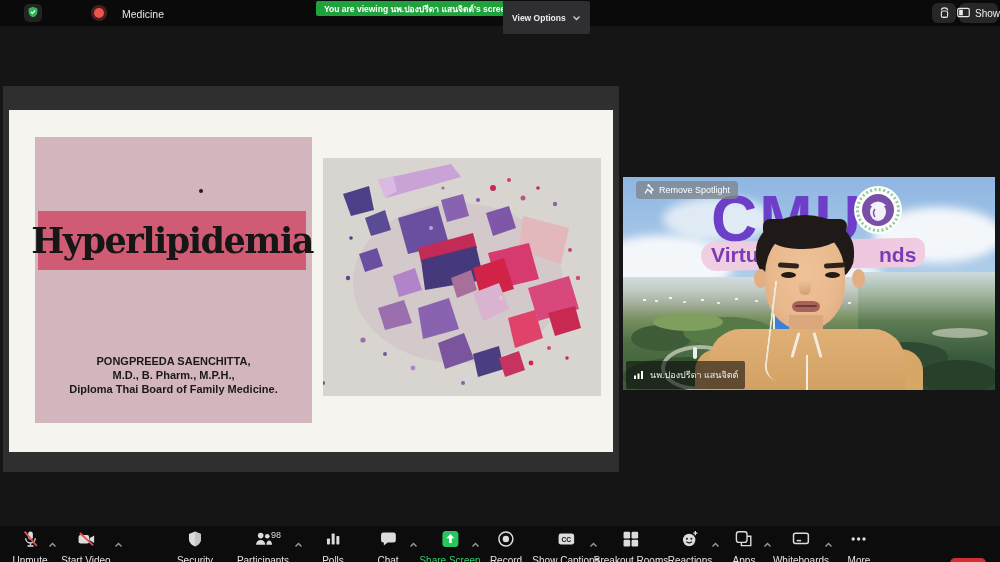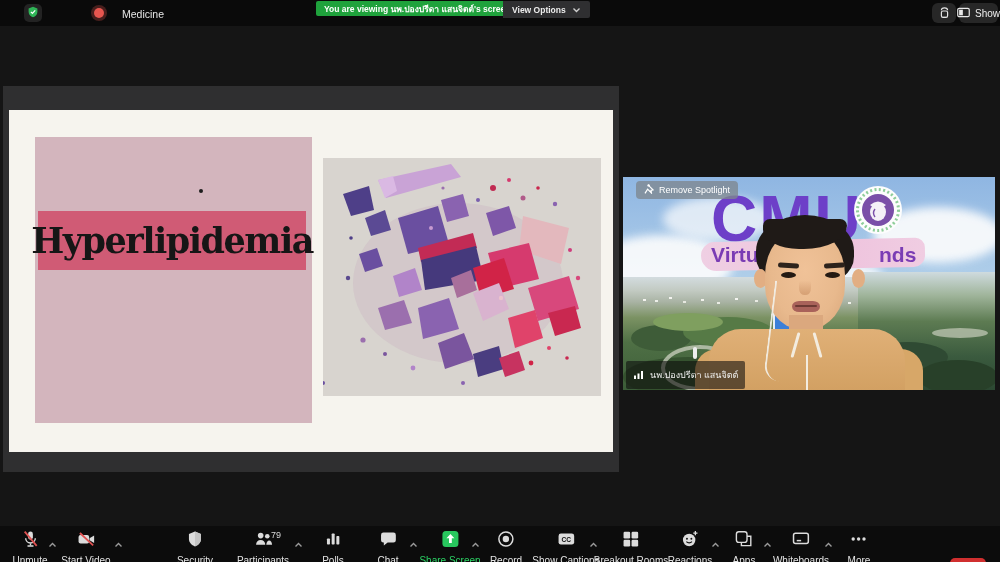--- a/index.html
+++ b/index.html
@@ -8,21 +8,21 @@
   
   #topbar{position:absolute;left:0;top:0;width:1000px;height:26px;background:#0a0a0a;}
   .shield-badge{position:absolute;left:24px;top:4px;width:18px;height:18px;border-radius:5px;background:#232323;
                 display:flex;align-items:center;justify-content:center;}
   .rec-dot{position:absolute;left:94px;top:8px;width:10px;height:10px;border-radius:50%;background:#e8564f;
            box-shadow:0 0 0 3px rgba(232,86,79,.28);}
   .rec-label{position:absolute;left:122px;top:8px;font-size:10.5px;color:#e6e6e6;}
   .banner-green{position:absolute;left:316px;top:1px;height:15px;background:#1fa23c;border-radius:2px 0 0 2px;
                 display:flex;align-items:center;padding:0 8px;font-size:8.5px;font-weight:bold;color:#fff;white-space:nowrap;overflow:hidden;max-width:172px;}
   .banner-viewopts{position:absolute;left:503px;top:1px;height:17px;background:#2f2f31;border-radius:0 2px 2px 0;
-                display:flex;align-items:center;gap:6px;padding:0 9px;font-size:8.5px;font-weight:bold;color:#ececec;cursor:pointer;}
+                display:flex;align-items:center;gap:6px;padding:8px 9px;font-size:8.5px;font-weight:bold;color:#ececec;cursor:pointer;}
   .top-right-btn{position:absolute;top:3px;height:20px;background:#272727;border-radius:6px;display:flex;align-items:center;justify-content:center;gap:5px;color:#ededed;font-size:10px;}
   
   #share-region{position:absolute;left:3px;top:86px;width:616px;height:386px;background:#2f2f30;}
   #slide{position:absolute;left:6px;top:24px;width:604px;height:342px;background:#f6f4ee;}
   .slide-panel{position:absolute;left:26px;top:27px;width:277px;height:286px;background:#d3b5bd;}
   .slide-dot{position:absolute;left:190px;top:79px;width:4px;height:4px;border-radius:50%;background:#1d1d1d;}
   .slide-titlebar{position:absolute;left:29px;top:101px;width:268px;height:59px;background:#d05b75;
                   display:flex;align-items:center;justify-content:center;}
   .slide-title{font-family:"DejaVu Serif","Liberation Serif",serif;font-weight:700;font-size:35px;letter-spacing:-1.5px;color:#161616;white-space:nowrap;}
   .slide-credits{position:absolute;left:26px;top:245px;width:277px;text-align:center;font-size:11px;font-weight:bold;color:#191919;line-height:13.8px;}
@@ -121,20 +121,25 @@
     </div>
   </div>
 
   <div id="share-region">
     <div id="slide">
       <div class="slide-panel"></div>
       <div class="slide-dot"></div>
       <div class="slide-titlebar">
         <span class="slide-title">Hyperlipidemia</span>
       </div>
+      <div class="slide-credits">
+        <div>PONGPREEDA SAENCHITTA,</div>
+        <div>M.D., B. Pharm., M.P.H.,</div>
+        <div>Diploma Thai Board of Family Medicine.</div>
+      </div>
 
       <div class="slide-photo">
         <svg width="278" height="238" viewBox="0 0 278 238">
           <rect width="278" height="238" fill="#d8d4cf"></rect>
           <ellipse cx="135" cy="125" rx="105" ry="80" fill="#c3a2bb" opacity="0.25"></ellipse>
           <polygon points="55,22 128,6 138,19 63,40" fill="#c9a3d6"></polygon>
           <polygon points="55,22 70,18 74,33 62,40" fill="#dab9e3"></polygon>
           <polygon points="20,36 46,28 51,52 28,58" fill="#4e3f88"></polygon>
           <polygon points="42,60 62,52 68,72 48,78" fill="#5b4a94"></polygon>
           <polygon points="75,60 115,48 126,86 85,96" fill="#6a4fa0"></polygon>
@@ -306,21 +311,21 @@
       <span>
         <svg width="19" height="18" viewBox="0 0 19 18">
             <circle cx="6.8" cy="5.6" r="2.8" fill="#dcdcdc"></circle>
             <path d="M2.2 14.8c0-3.1 2.1-4.9 4.6-4.9s4.6 1.8 4.6 4.9z" fill="#dcdcdc"></path>
             <circle cx="13.4" cy="6.2" r="2.3" fill="#dcdcdc"></circle>
             <path d="M12.4 14.8c.2-2.7 1.3-4.3 2.9-4.3 1.7 0 2.7 1.6 2.9 4.3z" fill="#dcdcdc"></path>
           </svg>
       </span>
       <span class="tbl">Participants</span>
     </div>
-    <span class="badge">79</span>
+    <span class="badge">98</span>
     <span class="chev" style="left:294px;"><svg width="9" height="6" viewBox="0 0 9 6">
           <path d="M1.5 4.5 4.5 1.5 7.5 4.5" stroke="#9c9c9c" stroke-width="1.4" fill="none"></path>
         </svg></span>
 
     <div class="tb" style="left:333px;">
       <span>
         <svg width="18" height="18" viewBox="0 0 18 18">
             <rect x="2.8" y="8.4" width="3" height="6.2" rx="0.8" fill="#dcdcdc"></rect>
             <rect x="7.5" y="3.4" width="3" height="11.2" rx="0.8" fill="#dcdcdc"></rect>
             <rect x="12.2" y="6" width="3" height="8.6" rx="0.8" fill="#dcdcdc"></rect>

